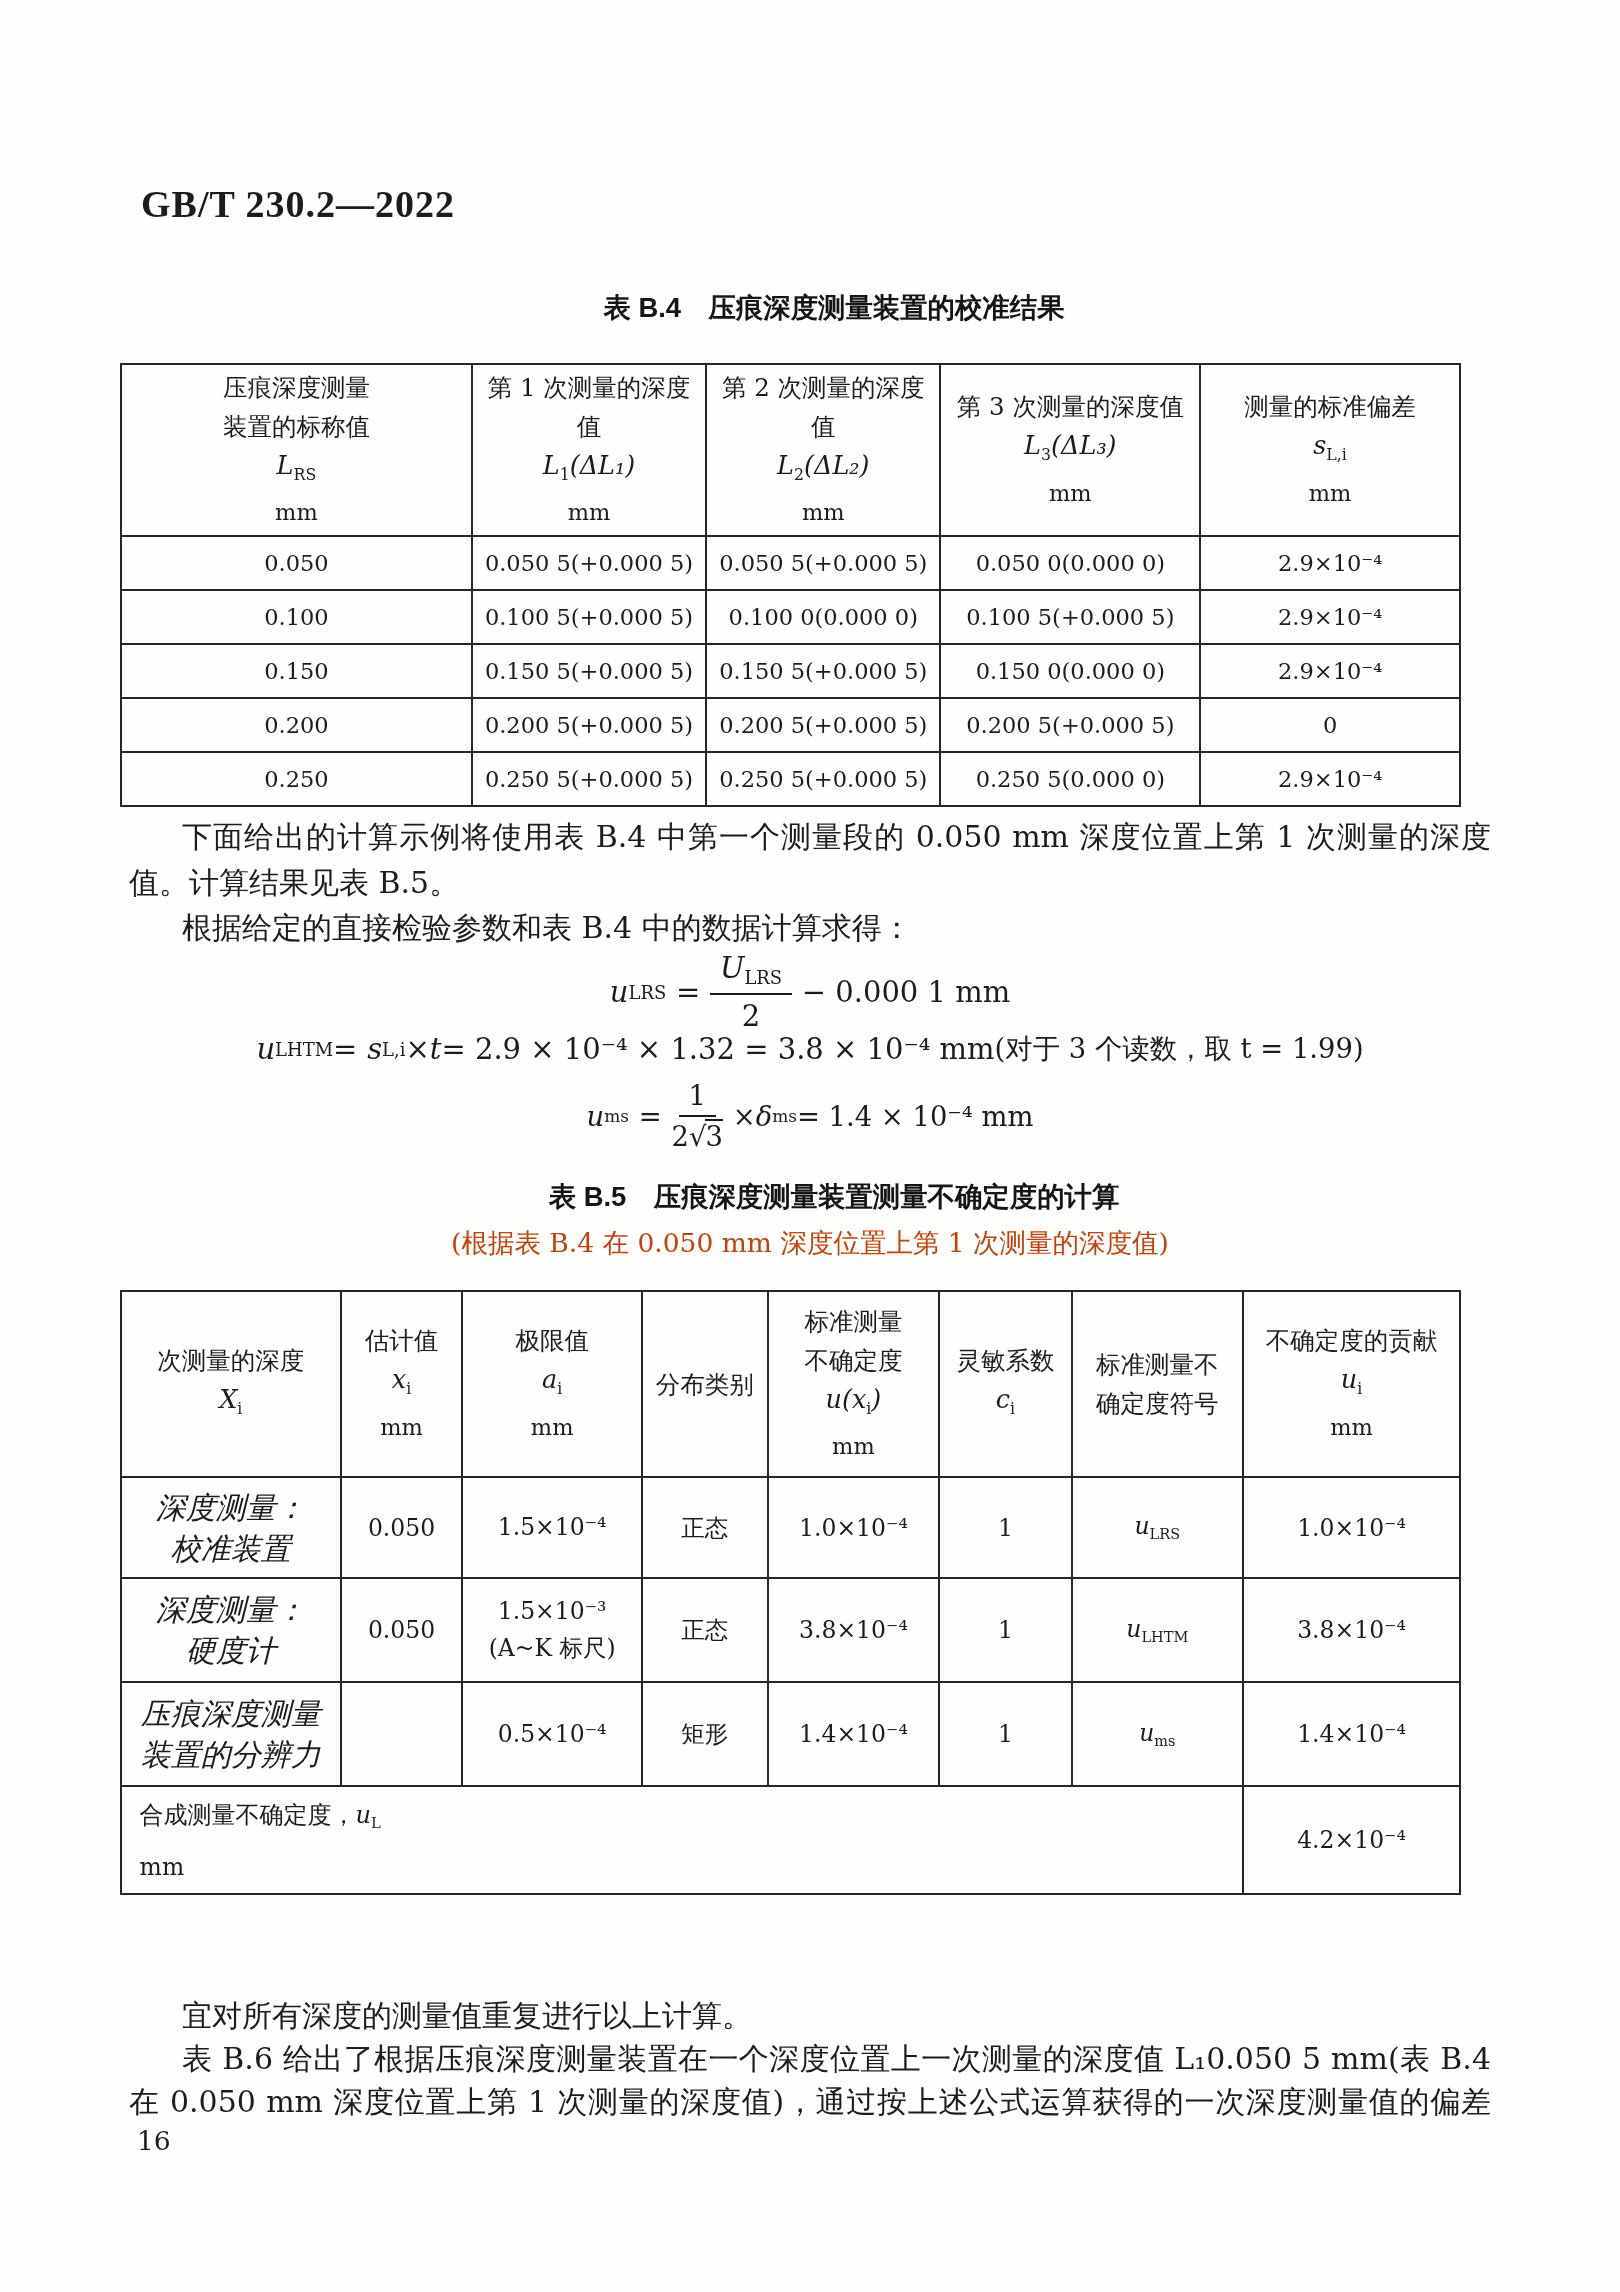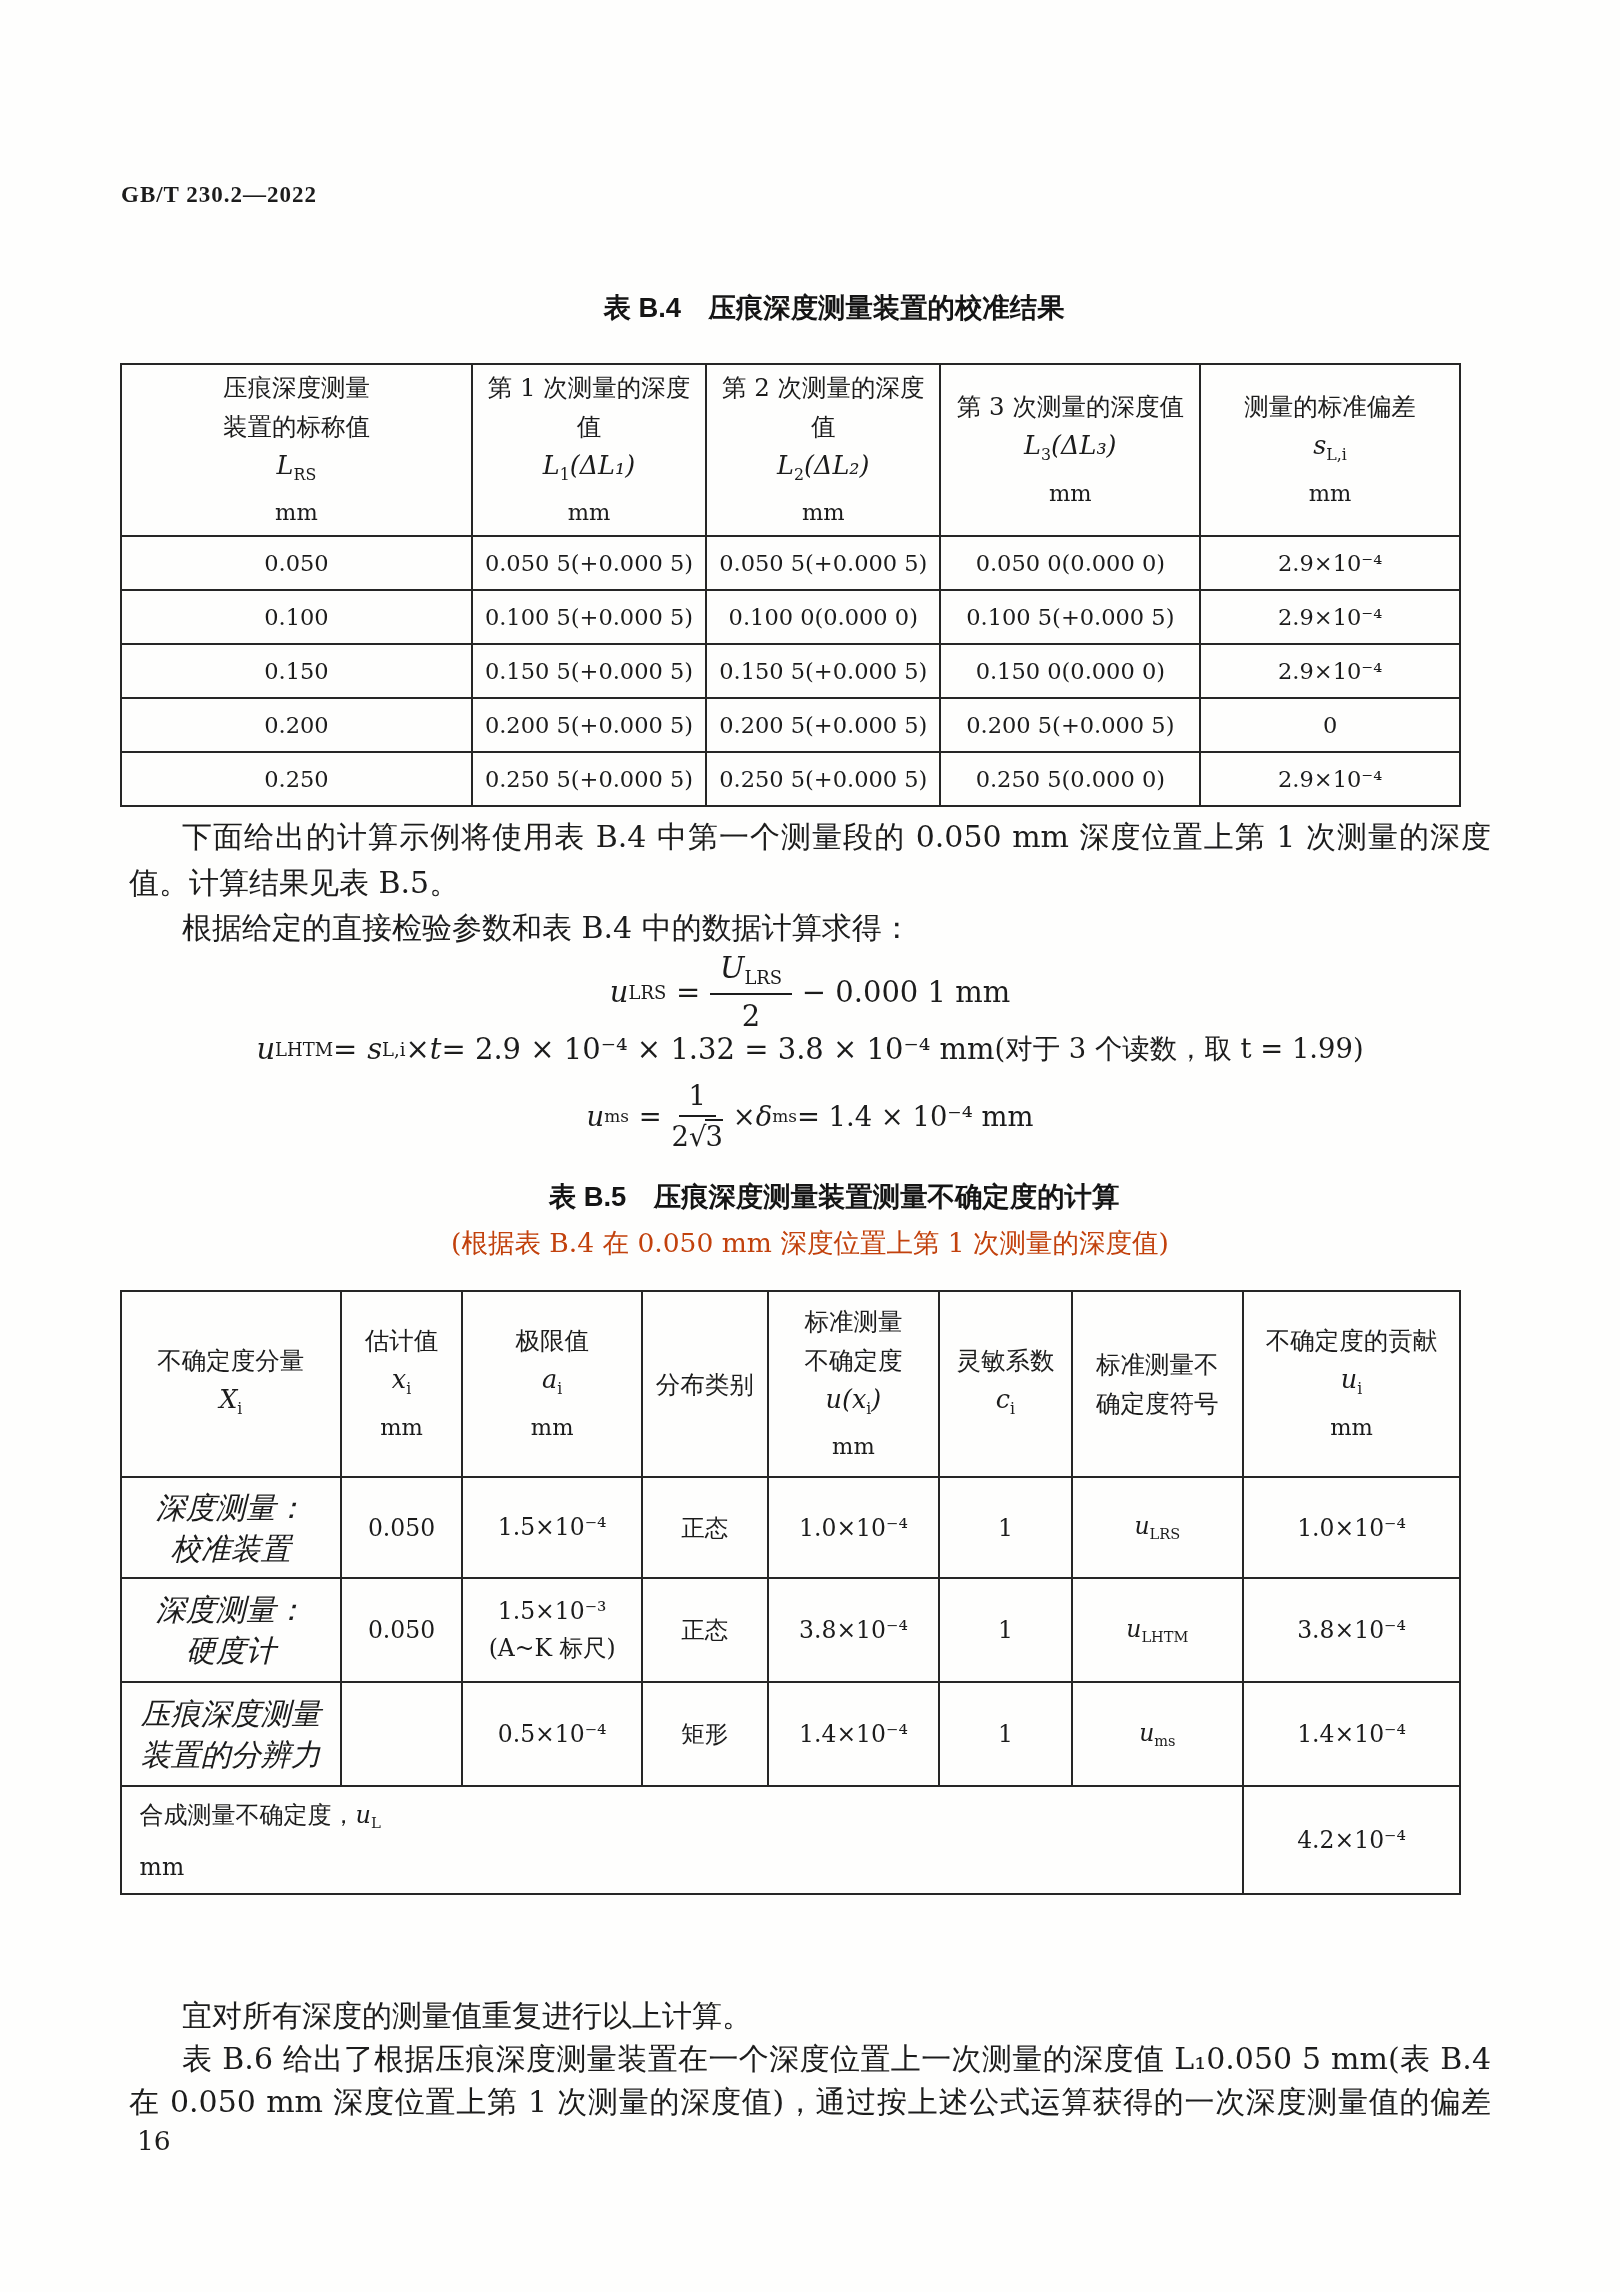--- a/index.html
+++ b/index.html
@@ -1,18 +1,18 @@
 <!DOCTYPE html>
 <html><head>
 <meta charset="utf-8">
 <style>
   html,body{margin:0;padding:0;background:#ffffff;}
   .page{position:relative;width:1620px;height:2293px;background:#fefefd;overflow:hidden;
         font-family:"DejaVu Serif","Liberation Serif",serif;color:#1c1c1c;}
-  .hdr{position:absolute;left:121px;top:182px;font-size:23px;font-weight:bold;
+  .hdr{position:absolute;left:141px;top:182px;font-size:38px;font-weight:bold;
        font-family:"Liberation Serif","DejaVu Serif",serif;letter-spacing:1px;}
   .caption{position:absolute;left:0;width:100%;text-align:center;font-size:27.4px;font-weight:700;
        font-family:"Liberation Sans","DejaVu Sans",sans-serif;color:#151515;padding-left:24px;}
   .subtitle{position:absolute;left:0;width:100%;text-align:center;font-size:26.5px;color:#c2410c;}
   .t-line{position:absolute;left:129px;width:1362px;font-size:30px;line-height:39px;white-space:nowrap;}
   .indent{text-indent:53px;}
   .just{white-space:normal;text-align:justify;text-align-last:justify;}
   .pageno{position:absolute;left:137px;top:2125px;font-size:26.5px;}
 
   table.doc{position:absolute;left:120px;width:1341px;border-collapse:collapse;table-layout:fixed;
@@ -191,21 +191,21 @@
         <col style="width:13.4%">
         <col style="width:9.4%">
       <col style="width:12.8%">
         <col style="width:9.9%">
         <col style="width:12.8%">
         <col style="width:16.2%">
     </colgroup>
     <thead>
       <tr>
         <th>
-          <div class="hl">不确定度分量</div>
+          <div class="hl">次测量的深度</div>
           <div class="hl sym"><i>X</i><sub>i</sub></div>
         </th>
         <th>
           <div class="hl">估计值</div>
           <div class="hl sym"><i>x</i><sub>i</sub></div>
           <div class="hl unit">mm</div>
         </th>
         <th>
           <div class="hl">极限值</div>
           <div class="hl sym"><i>a</i><sub>i</sub></div>

